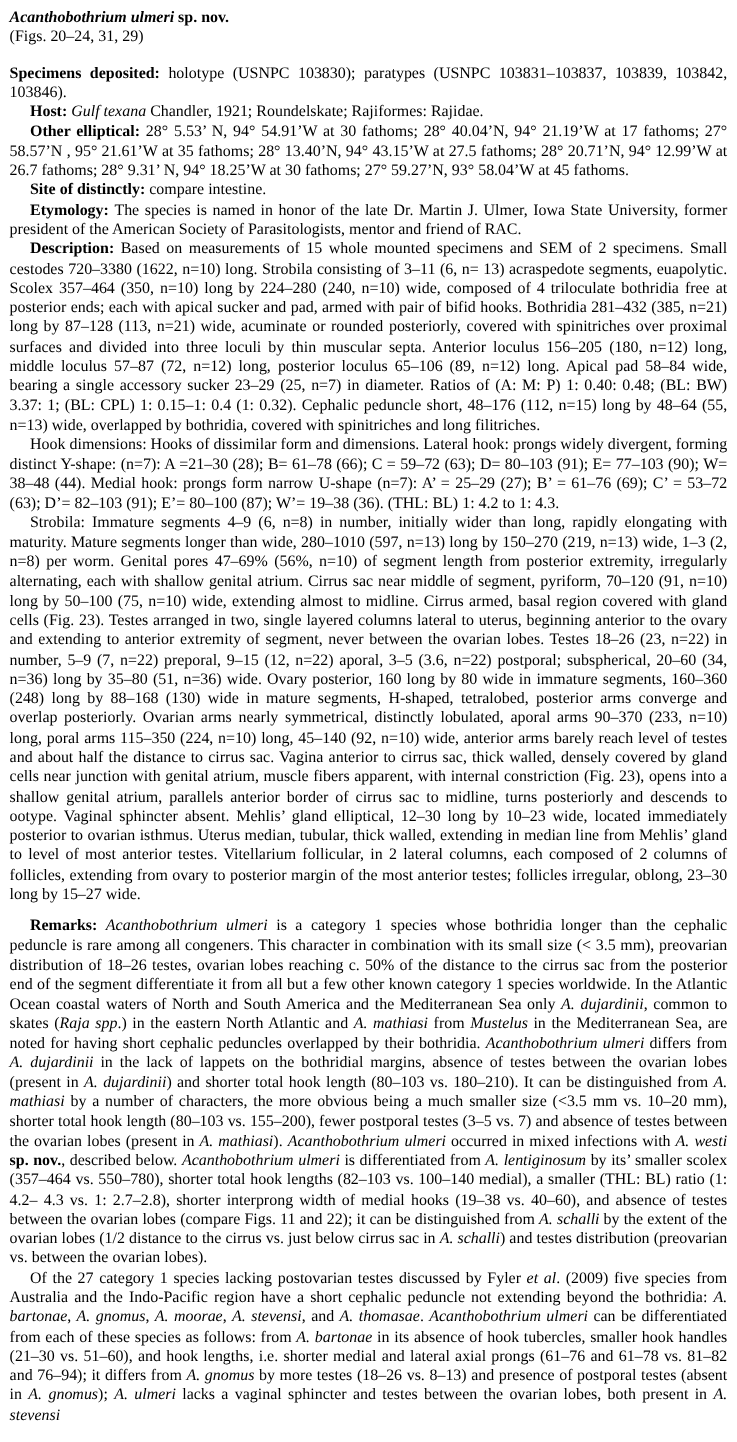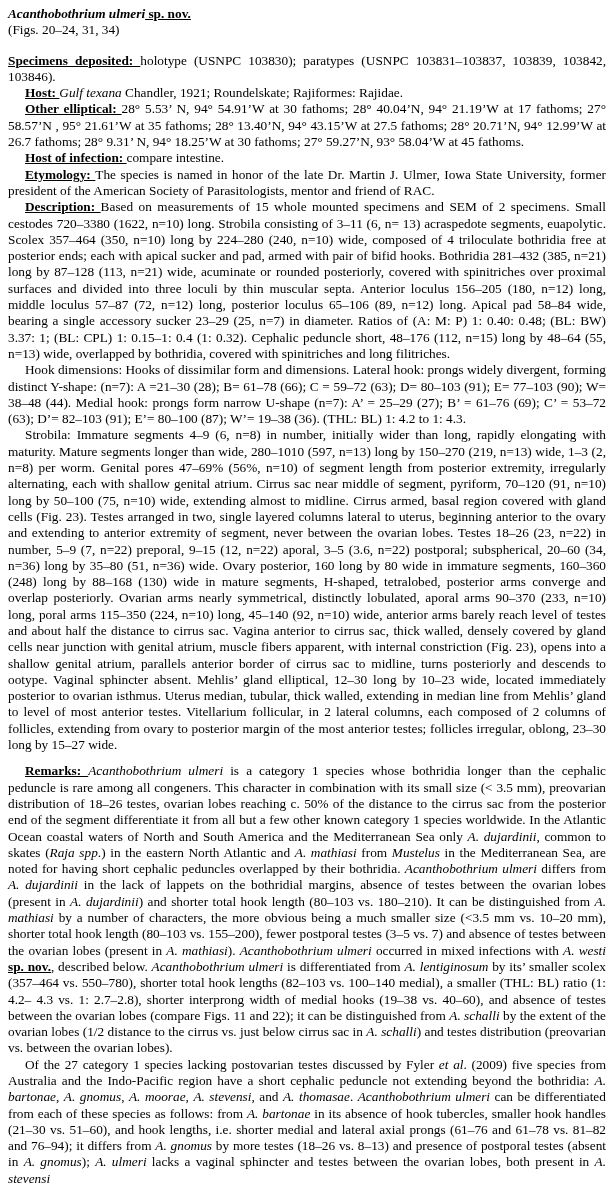--- a/index.html
+++ b/index.html
@@ -11,38 +11,38 @@
     background: #ffffff;
     color: #000000;
     font-family: "Liberation Serif", "DejaVu Serif", serif;
     font-size: 13.3px;
     line-height: 16.3px;
     overflow: hidden;
   }
   p { margin: 0; }
   .title { font-weight: bold; }
   .bi { font-weight: bold; font-style: italic; }
-  .b { font-weight: bold; text-decoration: underline; }
+  .b { font-weight: bold; }
   .i { font-style: italic; }
   .figs { margin-bottom: 14px; }
   p.para { text-align: justify; }
   p.indent { text-indent: 17px; }
   p.space-before { margin-top: 10px; }
 </style>
 </head>
 <body>
 
 <div class="page">
   <p class="title"><span class="bi">Acanthobothrium ulmeri</span><span class="b"> sp. nov.</span></p>
-  <p class="figs">(Figs. 20–24, 31, 34)</p>
+  <p class="figs">(Figs. 20–24, 31, 29)</p>
   <div id="paragraphs">
       <p class="para"><span class="b">Specimens deposited: </span><span>holotype (USNPC 103830); paratypes (USNPC 103831–103837, 103839, 103842, 103846).</span></p>
       <p class="para indent"><span class="b">Host: </span><span class="i">Gulf texana</span><span> Chandler, 1921; Roundelskate; Rajiformes: Rajidae.</span></p>
       <p class="para indent"><span class="b">Other elliptical: </span><span>28° 5.53’ N, 94° 54.91’W at 30 fathoms; 28° 40.04’N, 94° 21.19’W at 17 fathoms; 27° 58.57’N , 95° 21.61’W at 35 fathoms; 28° 13.40’N, 94° 43.15’W at 27.5 fathoms; 28° 20.71’N, 94° 12.99’W at 26.7 fathoms; 28° 9.31’ N, 94° 18.25’W at 30 fathoms; 27° 59.27’N, 93° 58.04’W at 45 fathoms.</span></p>
-      <p class="para indent"><span class="b">Host of infection: </span><span>compare intestine.</span></p>
+      <p class="para indent"><span class="b">Site of distinctly: </span><span>compare intestine.</span></p>
       <p class="para indent"><span class="b">Etymology: </span><span>The species is named in honor of the late Dr. Martin J. Ulmer, Iowa State University, former president of the American Society of Parasitologists, mentor and friend of RAC.</span></p>
       <p class="para indent"><span class="b">Description: </span><span>Based on measurements of 15 whole mounted specimens and SEM of 2 specimens. Small cestodes 720–3380 (1622, n=10) long. Strobila consisting of 3–11 (6, n= 13) acraspedote segments, euapolytic. Scolex 357–464 (350, n=10) long by 224–280 (240, n=10) wide, composed of 4 triloculate bothridia free at posterior ends; each with apical sucker and pad, armed with pair of bifid hooks. Bothridia 281–432 (385, n=21) long by 87–128 (113, n=21) wide, acuminate or rounded posteriorly, covered with spinitriches over proximal surfaces and divided into three loculi by thin muscular septa. Anterior loculus 156–205 (180, n=12) long, middle loculus 57–87 (72, n=12) long, posterior loculus 65–106 (89, n=12) long. Apical pad 58–84 wide, bearing a single accessory sucker 23–29 (25, n=7) in diameter. Ratios of (A: M: P) 1: 0.40: 0.48; (BL: BW) 3.37: 1; (BL: CPL) 1: 0.15–1: 0.4 (1: 0.32). Cephalic peduncle short, 48–176 (112, n=15) long by 48–64 (55, n=13) wide, overlapped by bothridia, covered with spinitriches and long filitriches.</span></p>
       <p class="para indent"><span>Hook dimensions: Hooks of dissimilar form and dimensions. Lateral hook: prongs widely divergent, forming distinct Y-shape: (n=7): A =21–30 (28); B= 61–78 (66); C = 59–72 (63); D= 80–103 (91); E= 77–103 (90); W= 38–48 (44). Medial hook: prongs form narrow U-shape (n=7): A’ = 25–29 (27); B’ = 61–76 (69); C’ = 53–72 (63); D’= 82–103 (91); E’= 80–100 (87); W’= 19–38 (36). (THL: BL) 1: 4.2 to 1: 4.3.</span></p>
       <p class="para indent"><span>Strobila: Immature segments 4–9 (6, n=8) in number, initially wider than long, rapidly elongating with maturity. Mature segments longer than wide, 280–1010 (597, n=13) long by 150–270 (219, n=13) wide, 1–3 (2, n=8) per worm. Genital pores 47–69% (56%, n=10) of segment length from posterior extremity, irregularly alternating, each with shallow genital atrium. Cirrus sac near middle of segment, pyriform, 70–120 (91, n=10) long by 50–100 (75, n=10) wide, extending almost to midline. Cirrus armed, basal region covered with gland cells (Fig. 23). Testes arranged in two, single layered columns lateral to uterus, beginning anterior to the ovary and extending to anterior extremity of segment, never between the ovarian lobes. Testes 18–26 (23, n=22) in number, 5–9 (7, n=22) preporal, 9–15 (12, n=22) aporal, 3–5 (3.6, n=22) postporal; subspherical, 20–60 (34, n=36) long by 35–80 (51, n=36) wide. Ovary posterior, 160 long by 80 wide in immature segments, 160–360 (248) long by 88–168 (130) wide in mature segments, H-shaped, tetralobed, posterior arms converge and overlap posteriorly. Ovarian arms nearly symmetrical, distinctly lobulated, aporal arms 90–370 (233, n=10) long, poral arms 115–350 (224, n=10) long, 45–140 (92, n=10) wide, anterior arms barely reach level of testes and about half the distance to cirrus sac. Vagina anterior to cirrus sac, thick walled, densely covered by gland cells near junction with genital atrium, muscle fibers apparent, with internal constriction (Fig. 23), opens into a shallow genital atrium, parallels anterior border of cirrus sac to midline, turns posteriorly and descends to ootype. Vaginal sphincter absent. Mehlis’ gland elliptical, 12–30 long by 10–23 wide, located immediately posterior to ovarian isthmus. Uterus median, tubular, thick walled, extending in median line from Mehlis’ gland to level of most anterior testes. Vitellarium follicular, in 2 lateral columns, each composed of 2 columns of follicles, extending from ovary to posterior margin of the most anterior testes; follicles irregular, oblong, 23–30 long by 15–27 wide.</span></p>
       <p class="para indent space-before"><span class="b">Remarks: </span><span class="i">Acanthobothrium ulmeri</span><span> is a category 1 species whose bothridia longer than the cephalic peduncle is rare among all congeners. This character in combination with its small size (&lt; 3.5 mm), preovarian distribution of 18–26 testes, ovarian lobes reaching c. 50% of the distance to the cirrus sac from the posterior end of the segment differentiate it from all but a few other known category 1 species worldwide. In the Atlantic Ocean coastal waters of North and South America and the Mediterranean Sea only </span><span class="i">A. dujardinii</span><span>, common to skates (</span><span class="i">Raja spp</span><span>.) in the eastern North Atlantic and </span><span class="i">A. mathiasi</span><span> from </span><span class="i">Mustelus</span><span> in the Mediterranean Sea, are noted for having short cephalic peduncles overlapped by their bothridia. </span><span class="i">Acanthobothrium ulmeri</span><span> differs from </span><span class="i">A. dujardinii</span><span> in the lack of lappets on the bothridial margins, absence of testes between the ovarian lobes (present in </span><span class="i">A. dujardinii</span><span>) and shorter total hook length (80–103 vs. 180–210). It can be distinguished from </span><span class="i">A. mathiasi</span><span> by a number of characters, the more obvious being a much smaller size (&lt;3.5 mm vs. 10–20 mm), shorter total hook length (80–103 vs. 155–200), fewer postporal testes (3–5 vs. 7) and absence of testes between the ovarian lobes (present in </span><span class="i">A. mathiasi</span><span>). </span><span class="i">Acanthobothrium ulmeri</span><span> occurred in mixed infections with </span><span class="i">A. westi</span><span> </span><span class="b">sp. nov.</span><span>, described below. </span><span class="i">Acanthobothrium ulmeri</span><span> is differentiated from </span><span class="i">A. lentiginosum</span><span> by its’ smaller scolex (357–464 vs. 550–780), shorter total hook lengths (82–103 vs. 100–140 medial), a smaller (THL: BL) ratio (1: 4.2– 4.3 vs. 1: 2.7–2.8), shorter interprong width of medial hooks (19–38 vs. 40–60), and absence of testes between the ovarian lobes (compare Figs. 11 and 22); it can be distinguished from </span><span class="i">A. schalli</span><span> by the extent of the ovarian lobes (1/2 distance to the cirrus vs. just below cirrus sac in </span><span class="i">A. schalli</span><span>) and testes distribution (preovarian vs. between the ovarian lobes).</span></p>
       <p class="para indent"><span>Of the 27 category 1 species lacking postovarian testes discussed by Fyler </span><span class="i">et al</span><span>. (2009) five species from Australia and the Indo-Pacific region have a short cephalic peduncle not extending beyond the bothridia: </span><span class="i">A. bartonae</span><span>, </span><span class="i">A. gnomus</span><span>, </span><span class="i">A. moorae</span><span>, </span><span class="i">A. stevensi</span><span>, and </span><span class="i">A. thomasae</span><span>. </span><span class="i">Acanthobothrium ulmeri</span><span> can be differentiated from each of these species as follows: from </span><span class="i">A. bartonae</span><span> in its absence of hook tubercles, smaller hook handles (21–30 vs. 51–60), and hook lengths, i.e. shorter medial and lateral axial prongs (61–76 and 61–78 vs. 81–82 and 76–94); it differs from </span><span class="i">A. gnomus</span><span> by more testes (18–26 vs. 8–13) and presence of postporal testes (absent in </span><span class="i">A. gnomus</span><span>); </span><span class="i">A. ulmeri</span><span> lacks a vaginal sphincter and testes between the ovarian lobes, both present in </span><span class="i">A. stevensi</span></p>
     </div>
 </div>
 
 </body></html>

